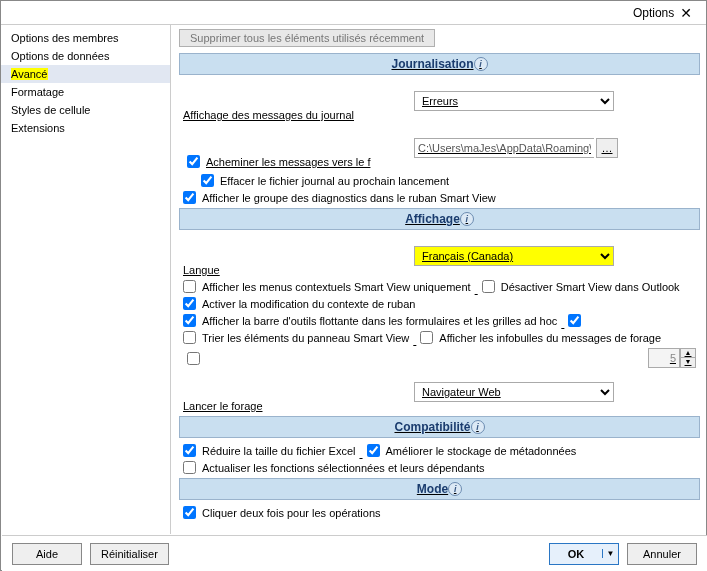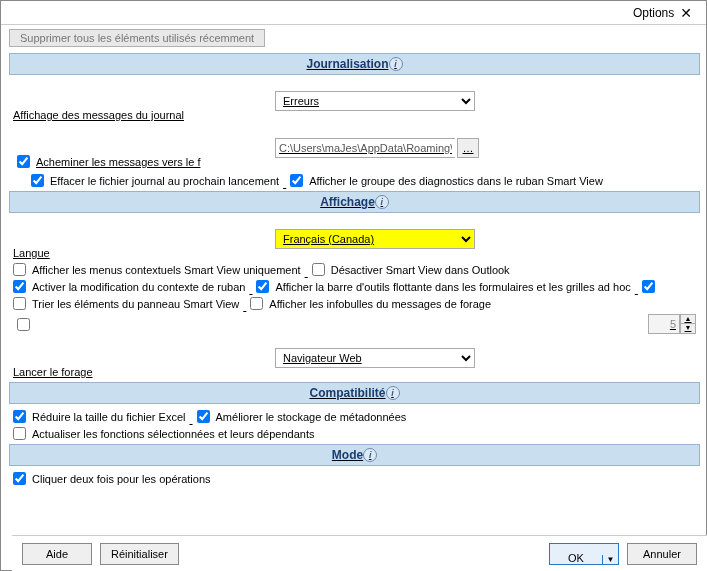--- a/index.html
+++ b/index.html
@@ -102,21 +102,20 @@
   }
   .chk input[type=checkbox] { width: 13px; height: 13px; }
   .chk.indent1 { padding-left: 22px; }
   select, input[type=text] {
     font-family: inherit;
     font-size: 11px;
     border: 1px solid #aaa;
     background: #fff;
     height: 20px;
     padding: 1px 3px;
-    margin-left: 31px;
   }
   select.full, input[type=text].full { width: 200px; }
   .path-box {
     display: flex;
     align-items: center;
     gap: 0;
   }
   .path-box input {
     width: 180px;
     border-right: none;
@@ -154,21 +153,21 @@
     line-height: 7px;
     text-align: center;
     background: #efefef;
     cursor: pointer;
     border-bottom: 1px solid #aaa;
   }
   .spinner-btns span:last-child { border-bottom: none; }
   .footer {
     position: absolute;
     bottom: 0;
-    left: 12px;
+    left: 2px;
     right: 0;
     height: 36px;
     border-top: 1px solid #ccc;
     background: #fff;
     display: flex;
     align-items: center;
     padding: 0 10px;
     gap: 8px;
   }
   .footer .spacer { flex: 1; }
@@ -180,38 +179,47 @@
     font-size: 11px;
     cursor: pointer;
     padding: 0 10px;
   }
   .btn.primary {
     border: 1px solid #2a76c4;
     background: #e6f0fb;
   }
   .btn.split {
     display: inline-flex;
-    align-items: flex-end;
+    align-items: center;
     padding: 0;
+    font-weight: bold;
   }
   .btn.split .main { flex:1; display:flex; align-items:center; justify-content:center; padding:0 14px;}
   .btn.split .arrow { width: 16px; border-left: 1px solid #2a76c4; display:flex; align-items:center; justify-content:center; font-size:8px;}
   ::-webkit-scrollbar { width: 15px; }
   ::-webkit-scrollbar-track { background: #f0f0f0; }
   ::-webkit-scrollbar-thumb { background: #c0c0c0; border: 1px solid #a0a0a0; }
 </style>
 </head>
 <body>
 
 <div class="titlebar">
   <span class="title">Options</span>
   <span class="close">✕</span>
 </div>
 
 <div class="body">
+  <div class="sidebar" id="sidebar">
+      <div class="sidebar-item"><span>Options des membres</span></div>
+      <div class="sidebar-item"><span>Options de données</span></div>
+      <div class="sidebar-item selected"><span class="highlight">Avancé</span></div>
+      <div class="sidebar-item"><span>Formatage</span></div>
+      <div class="sidebar-item"><span>Styles de cellule</span></div>
+      <div class="sidebar-item"><span>Extensions</span></div>
+    </div>
 
   <div class="content">
     <div class="top-button-row">
       <span class="ghost-btn">Supprimer tous les éléments utilisés récemment</span>
     </div>
 
     
     <div class="section-header">
       <span>Journalisation</span>
       <span class="info">i</span>

